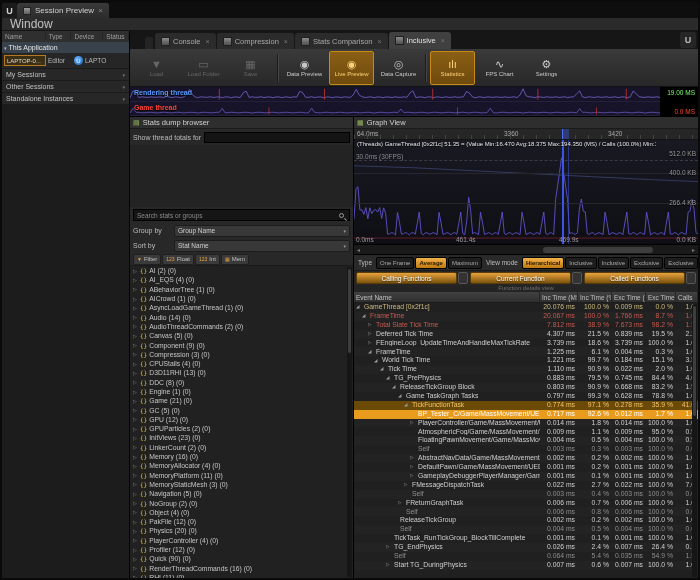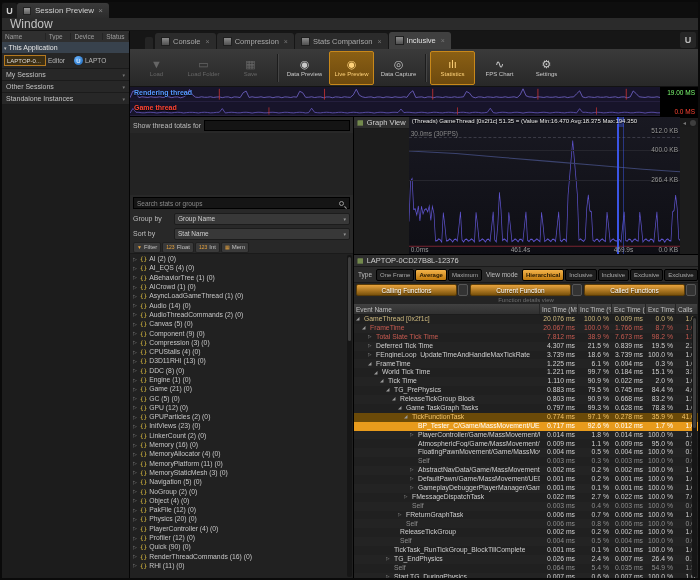--- a/index.html
+++ b/index.html
@@ -79,21 +79,21 @@
   .fic{font-size:5px;color:#e8a33d}
   .stat-tree-wrap{flex:1;position:relative;overflow:hidden;background:#212121}
   .trow{height:9.3px;display:flex;align-items:center;gap:2px;padding-left:3px;font-size:6.8px;color:#c6c6c6;white-space:nowrap;overflow:hidden}
   .tarrow{font-size:5px;color:#8a8a8a;width:5px}
   .tbrace{font-size:6px;color:#e0c040;font-family:"DejaVu Sans Mono",monospace}
   .vscroll{position:absolute;right:1px;top:1px;bottom:1px;width:5px;background:#161616;border-radius:2px}
   .vthumb{position:absolute;top:2px;left:1px;width:3px;height:84px;background:#3e3e3e;border-radius:2px}
   .vthumb.pv{height:110px}
   
   .right-col{flex:1;display:flex;flex-direction:column;min-width:0}
-  .graph-view{height:138px;display:flex;flex-direction:row;border-bottom:1px solid #000;background:#1c1c1c}
+  .graph-view{height:138px;display:flex;flex-direction:column;border-bottom:1px solid #000;background:#1c1c1c}
   .ruler{position:relative;height:11px;background:#262626;border-bottom:1px solid #141414;font-size:6.5px;color:#aaa}
   .ruler::after{content:"";position:absolute;left:0;right:0;bottom:0;height:4px;background:repeating-linear-gradient(90deg,#444 0,#444 1px,transparent 1px,transparent 13px)}
   .ruler-left{position:absolute;left:3px;top:1px}
   .rm{position:absolute;top:1px}
   .rm1{left:150px}.rm2{left:254px}
   .ruler-cursor{position:absolute;left:208px;top:0;bottom:0;width:7px;background:rgba(70,100,255,.35);border-left:1px solid #4a6cff;z-index:2}
   .plot{flex:1;position:relative;background:linear-gradient(#191922,#0e0e14);overflow:hidden}
   .plot svg{position:absolute;inset:0;width:100%;height:100%}
   .gl{position:absolute;left:0;right:0;height:0;border-top:1px solid #26262e}
   .gl1{top:33px}.gl2{top:63px}
@@ -285,20 +285,24 @@
         </div>
         <div class="tbadges">
           <span class="bt">19.00 MS</span>
           <span class="bb">0.0 MS</span>
         </div>
       </div>
 
       <div class="lower">
 
         <div class="stats-panel">
+          <div class="panel-hdr">
+            <span class="ph-ic">▤</span>
+            <span>Stats dump browser</span>
+          </div>
           <div class="tt-row">
             <span>Show thread totals for</span>
             <span class="tt-input"></span>
           </div>
           <div class="stats-fill"></div>
           <div class="search-row">
             <div class="search-input">
               <span>Search stats or groups</span>
               <span class="mag"></span>
             </div>
@@ -549,24 +553,20 @@
               <span class="tmark tm2">469.9s</span>
             </div>
             <div class="hscroll">
               <span class="hs-ar">◂</span>
               <div class="hthumb"></div>
               <span class="hs-ar" style="margin-left:auto">▸</span>
             </div>
           </div>
 
           <div class="profiler">
-            <div class="panel-hdr">
-              <span class="ph-ic">▦</span>
-              <span>LAPTOP-0CD27B8L-12376</span>
-            </div>
             <div class="pfilter">
               <span class="pf-label">Type</span>
               <div class="segwrap" id="type-btns">
                   <div class="seg">One Frame</div>
                   <div class="seg ssel">Average</div>
                   <div class="seg">Maximum</div>
                 </div>
               <span class="pf-label">View mode</span>
               <div class="segwrap" id="view-btns">
                   <div class="seg ssel">Hierarchical</div>

